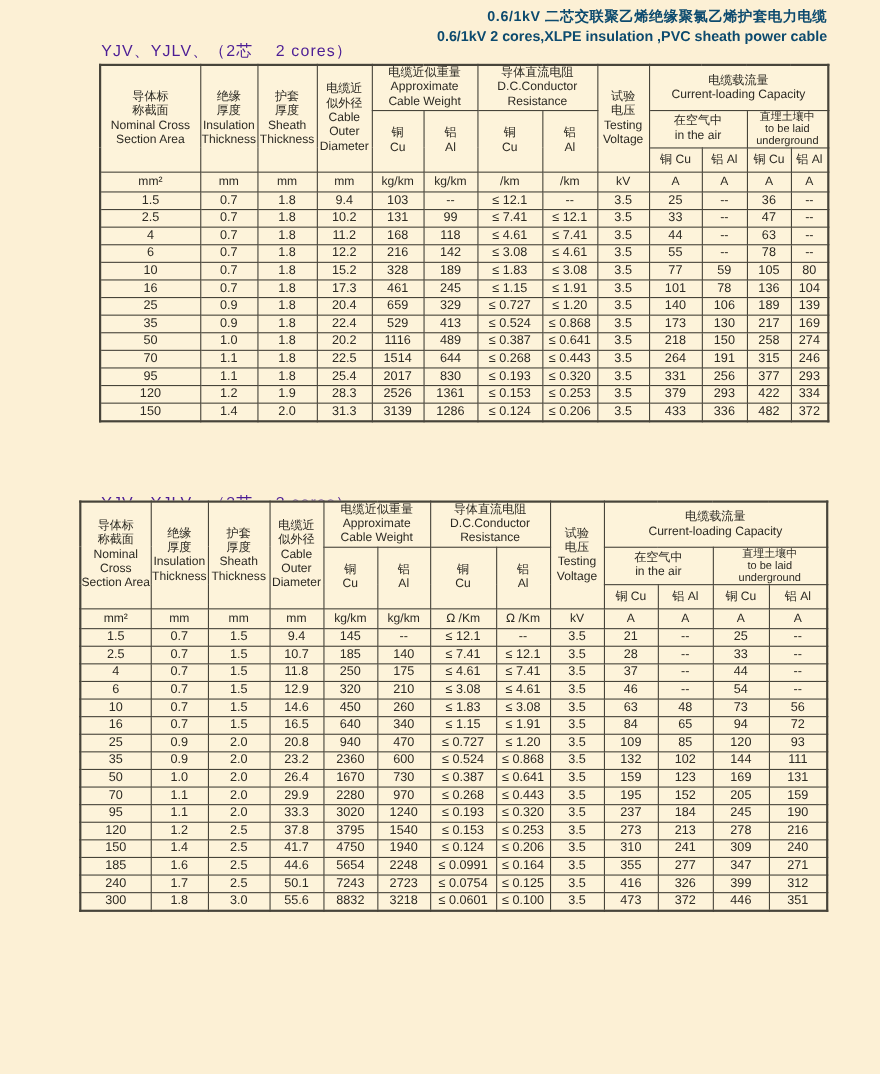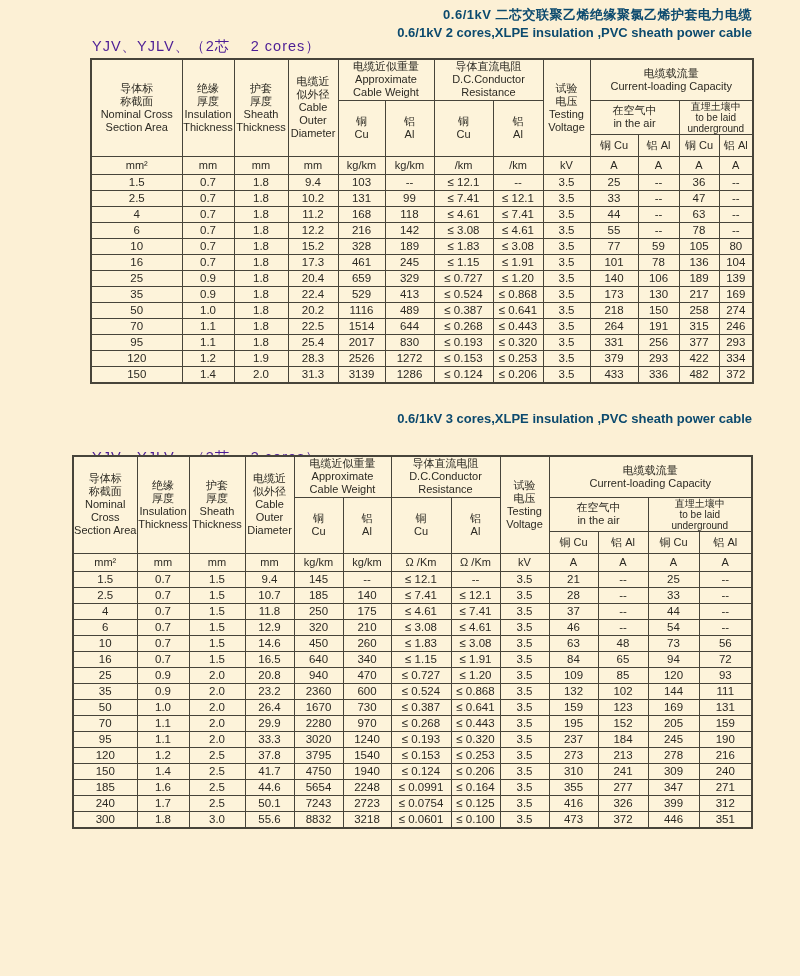--- a/index.html
+++ b/index.html
@@ -325,21 +325,21 @@
         <td>256</td>
         <td>377</td>
         <td>293</td>
       </tr>
       <tr>
         <td>120</td>
         <td>1.2</td>
         <td>1.9</td>
         <td>28.3</td>
         <td>2526</td>
-        <td>1272</td>
+        <td>1361</td>
         <td>≤ 0.153</td>
         <td>≤ 0.253</td>
         <td>3.5</td>
         <td>379</td>
         <td>293</td>
         <td>422</td>
         <td>334</td>
       </tr>
       <tr>
         <td>150</td>
@@ -353,21 +353,20 @@
         <td>3.5</td>
         <td>433</td>
         <td>336</td>
         <td>482</td>
         <td>372</td>
       </tr>
     </tbody>
 </table>
 
 <div class="title-block" style="top:410px;">
-  <div class="en">0.6/1kV 3 cores,XLPE insulation ,PVC sheath power cable</div>
 </div>
 <div class="series-label" style="top:448px;">YJV、YJLV、（3芯　 3 cores）</div>
 
 <table style="left:72px; top:455px; width:680px;">
   <colgroup>
     <col style="width:64px">
       <col style="width:52px">
       <col style="width:56px">
       <col style="width:49px">
     <col style="width:49px">

